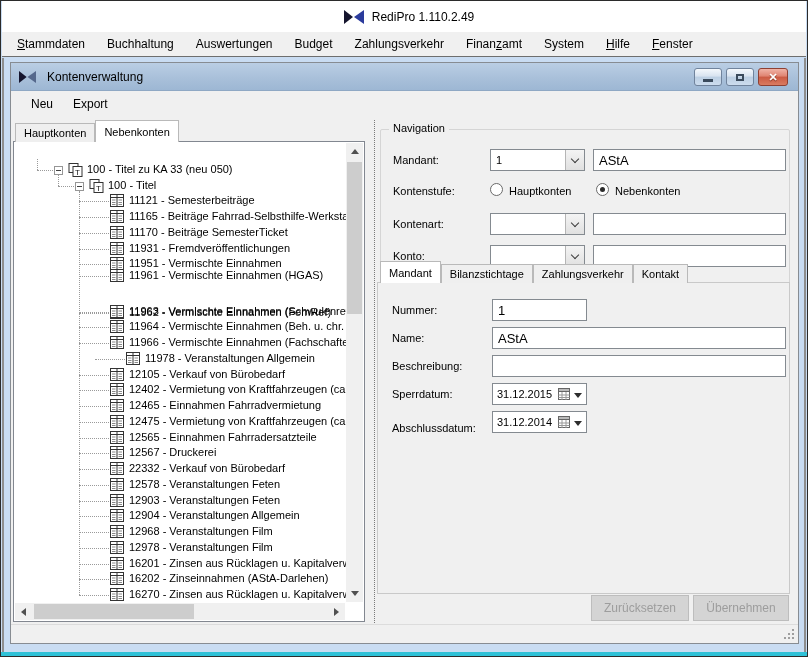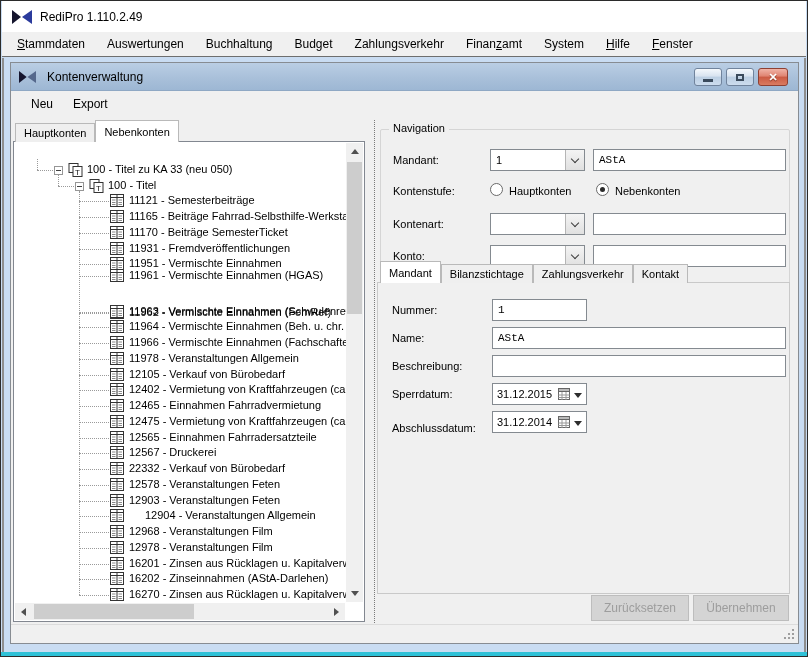--- a/index.html
+++ b/index.html
@@ -1,20 +1,20 @@
 <!DOCTYPE html>
 <html><head>
 <meta charset="utf-8">
 <style>
   * { margin:0; padding:0; box-sizing:border-box; }
   html,body { width:808px; height:657px; overflow:hidden; }
   body { font-family:"Liberation Sans", sans-serif; font-size:12px; color:#000; background:#c9dcf2; }
 
   .app { position:absolute; inset:0; width:808px; height:657px; border:1px solid #2b2b2b; background:#c9dcf2; }
-  .app-titlebar { position:absolute; left:1px; top:0; right:1px; height:31px; background:#ffffff; display:flex; align-items:center; padding-left:10px; }
+  .app-titlebar { position:absolute; left:1px; top:0; right:1px; height:31px; background:#ffffff; display:flex; align-items:center; padding-left:10px;justify-content:center; }
   .logo { position:relative; width:20px; height:16px; margin-right:8px; }
   .logo .tri-l { position:absolute; left:0; top:1px; width:0; height:0; border-top:7px solid transparent; border-bottom:7px solid transparent; border-left:9px solid #15152e; }
   .logo .tri-r { position:absolute; right:0; top:1px; width:0; height:0; border-top:7px solid transparent; border-bottom:7px solid transparent; border-right:10px solid #2b3b9c; }
   .app-title { font-size:12px; color:#000; }
 
   .app-menubar { position:absolute; left:1px; top:31px; right:1px; height:25px; background:#f0f0f0; display:flex; align-items:stretch; padding-left:4px; border-bottom:1px solid #6e6e6e; }
   .menu-item { display:flex; align-items:center; padding:0 11px; cursor:default; }
   .menu-item u { text-decoration:underline; }
 
   .mdi { position:absolute; left:1px; top:57px; right:1px; bottom:4px; background:#c9dcf2; border-left:2px solid #8e8e8e; border-right:2px solid #8e8e8e; }
@@ -64,21 +64,21 @@
   .vthumb { position:absolute; left:1px; width:15px; background:#cdcdcd; }
   .hthumb { position:absolute; top:1px; height:15px; background:#cdcdcd; }
 
   .splitter { position:absolute; left:363px; top:57px; height:505px; width:0; border-left:1px dotted #7a7a7a; }
 
   
   .groupbox { position:absolute; left:369px; top:66px; width:410px; height:188px; border:1px solid #d5d5d5; border-radius:2px; }
   .groupbox-title { position:absolute; top:-8px; left:8px; background:#f0f0f0; padding:0 4px; font-size:11px; }
   .form-label { position:absolute; font-size:11px; }
   .field { position:absolute; height:22px; background:#fff; border:1px solid #848a90; font-size:11px; display:flex; align-items:center; padding-left:4px; }
-  .field input { border:none; outline:none; width:100%; height:100%; font-family:Liberation Mono, monospace; font-size:11px; background:transparent; padding-left:1px; }
+  .field input { border:none; outline:none; width:100%; height:100%; font-family:Liberation Sans, sans-serif; font-size:13px; background:transparent; padding-left:1px; }
   .combo { position:absolute; height:22px; background:#fff; border:1px solid #848a90; }
   .combo .val { position:absolute; left:5px; top:4px; font-size:11px; }
   .combo-btn { position:absolute; right:0; top:0; bottom:0; width:19px; background:linear-gradient(180deg,#f4f4f4,#e0e0e0); border-left:1px solid #b5b5b5; display:flex; align-items:center; justify-content:center; }
   .chev { width:6px; height:6px; border-right:1.4px solid #3c3c3c; border-bottom:1.4px solid #3c3c3c; transform:rotate(45deg); margin-top:-3px; }
 
   .radio { position:absolute; width:13px; height:13px; border:1px solid #6a6a6a; border-radius:50%; background:#fff; }
   .radio.checked::after { content:""; position:absolute; left:3px; top:3px; width:5px; height:5px; border-radius:50%; background:#2b2b2b; }
   .radio-label { position:absolute; font-size:11px; }
 
   .detail-tabs { position:absolute; left:369px; top:198px; height:22px; display:flex; align-items:flex-end; z-index:3; }
@@ -103,22 +103,22 @@
   <div class="app-titlebar">
     <span class="logo">
         <span class="tri-l"></span>
         <span class="tri-r"></span>
       </span>
     <span class="app-title">RediPro 1.110.2.49</span>
   </div>
 
   <div class="app-menubar">
       <span class="menu-item"><u>S</u>tammdaten</span>
+      <span class="menu-item">Buchhaltung</span>
       <span class="menu-item">Auswertungen</span>
-      <span class="menu-item">Buchhaltung</span>
       <span class="menu-item">Budget</span>
       <span class="menu-item">Zahlungsverkehr</span>
       <span class="menu-item">Finan<u>z</u>amt</span>
       <span class="menu-item">System</span>
       <span class="menu-item"><u>H</u>ilfe</span>
       <span class="menu-item"><u>F</u>enster</span>
     </div>
 
   <div class="mdi">
     <div class="child-window">
@@ -257,21 +257,21 @@
             </div>
             <div class="tree-row" style="top: 191px;">
               <span class="stub" style="top: 8px; left: 64px; width: 30px;"></span>
               <span class="node-icon" style="left: 95px; top: 1px;"><svg width="14" height="13" viewBox="0 0 14 13">
                   <rect x="0.5" y="0.5" width="13" height="12" fill="#ffffff" stroke="#333"></rect>
                   <path d="M0.5 3.5h13M7 0.5v12" stroke="#333" fill="none"></path>
                   <path d="M2 6h3.5M8.5 6h3.5M2 8.5h3.5M8.5 8.5h3.5M2 10.5h3.5M8.5 10.5h3.5" stroke="#8a8a8a" fill="none"></path>
                 </svg></span>
               <span class="label" style="left: 114px;">11966 - Vermischte Einnahmen (Fachschaften)</span>
             </div>
-            <div class="tree-row" style="top: 206.75px;">
+            <div class="tree-row" style="top: 206.75px; margin-left: 16px;">
               <span class="stub" style="top: 8px; left: 64px; width: 30px;"></span>
               <span class="node-icon" style="left: 95px; top: 1px;"><svg width="14" height="13" viewBox="0 0 14 13">
                   <rect x="0.5" y="0.5" width="13" height="12" fill="#ffffff" stroke="#333"></rect>
                   <path d="M0.5 3.5h13M7 0.5v12" stroke="#333" fill="none"></path>
                   <path d="M2 6h3.5M8.5 6h3.5M2 8.5h3.5M8.5 8.5h3.5M2 10.5h3.5M8.5 10.5h3.5" stroke="#8a8a8a" fill="none"></path>
                 </svg></span>
               <span class="label" style="left: 114px;">11978 - Veranstaltungen Allgemein</span>
             </div>
             <div class="tree-row" style="top: 222.5px;">
               <span class="stub" style="top: 8px; left: 64px; width: 30px;"></span>
@@ -354,21 +354,21 @@
                 </svg></span>
               <span class="label" style="left: 114px;">12903 - Veranstaltungen Feten</span>
             </div>
             <div class="tree-row" style="top: 364.25px;">
               <span class="stub" style="top: 8px; left: 64px; width: 30px;"></span>
               <span class="node-icon" style="left: 95px; top: 1px;"><svg width="14" height="13" viewBox="0 0 14 13">
                   <rect x="0.5" y="0.5" width="13" height="12" fill="#ffffff" stroke="#333"></rect>
                   <path d="M0.5 3.5h13M7 0.5v12" stroke="#333" fill="none"></path>
                   <path d="M2 6h3.5M8.5 6h3.5M2 8.5h3.5M8.5 8.5h3.5M2 10.5h3.5M8.5 10.5h3.5" stroke="#8a8a8a" fill="none"></path>
                 </svg></span>
-              <span class="label" style="left: 114px; margin-left: 16px;">12904 - Veranstaltungen Allgemein</span>
+              <span class="label" style="left: 114px;">12904 - Veranstaltungen Allgemein</span>
             </div>
             <div class="tree-row" style="top: 380px;">
               <span class="stub" style="top: 8px; left: 64px; width: 30px;"></span>
               <span class="node-icon" style="left: 95px; top: 1px;"><svg width="14" height="13" viewBox="0 0 14 13">
                   <rect x="0.5" y="0.5" width="13" height="12" fill="#ffffff" stroke="#333"></rect>
                   <path d="M0.5 3.5h13M7 0.5v12" stroke="#333" fill="none"></path>
                   <path d="M2 6h3.5M8.5 6h3.5M2 8.5h3.5M8.5 8.5h3.5M2 10.5h3.5M8.5 10.5h3.5" stroke="#8a8a8a" fill="none"></path>
                 </svg></span>
               <span class="label" style="left: 114px;">12968 - Veranstaltungen Film</span>
             </div>

